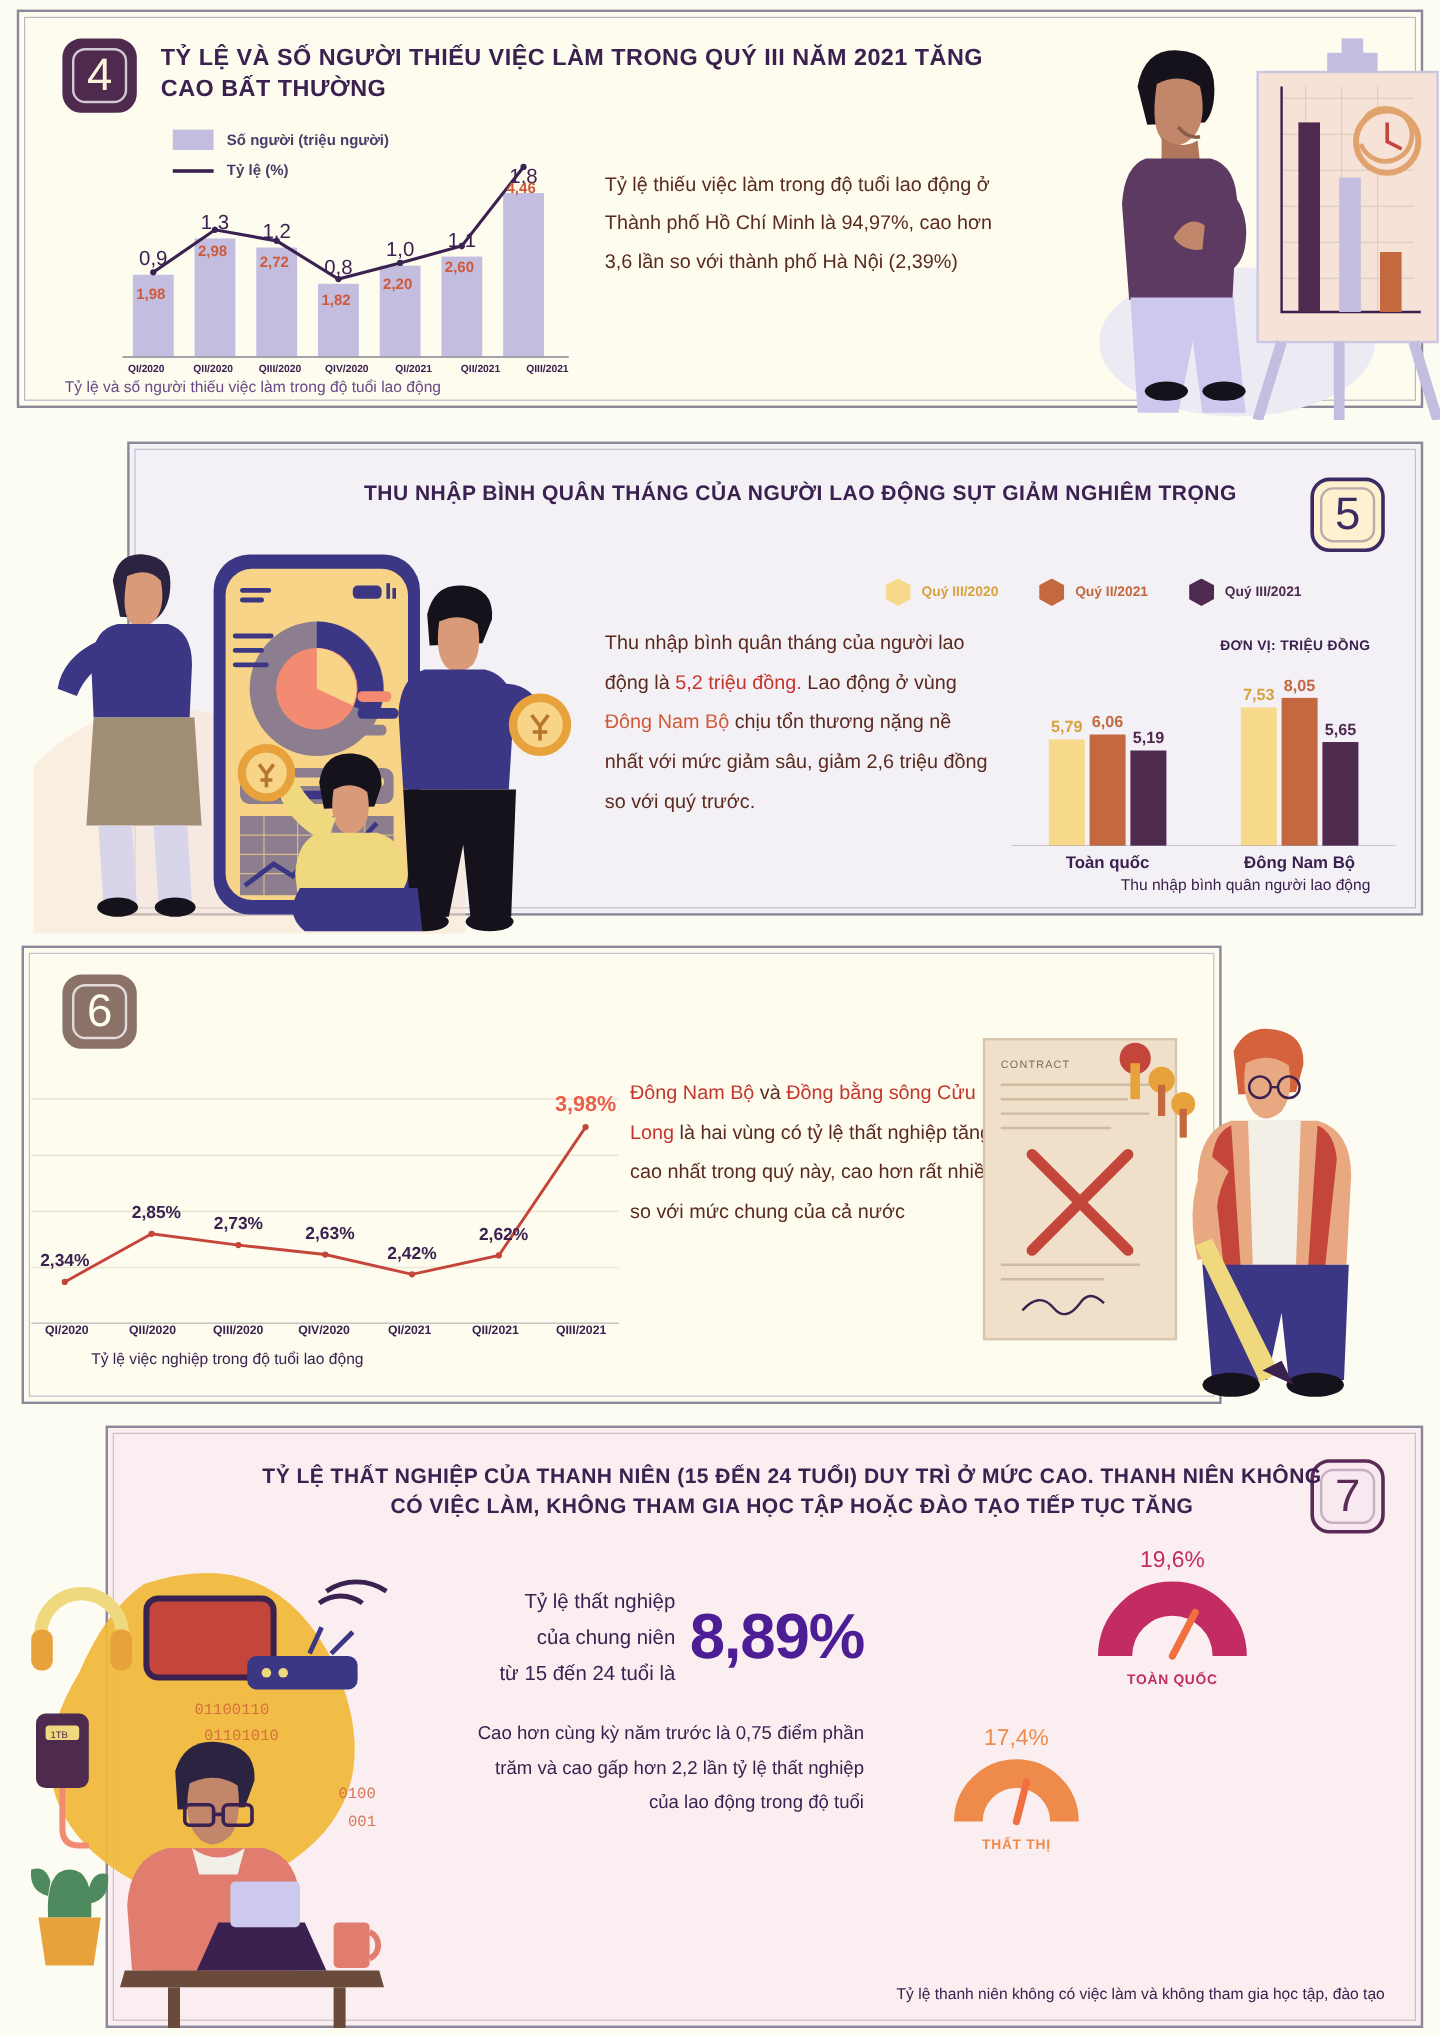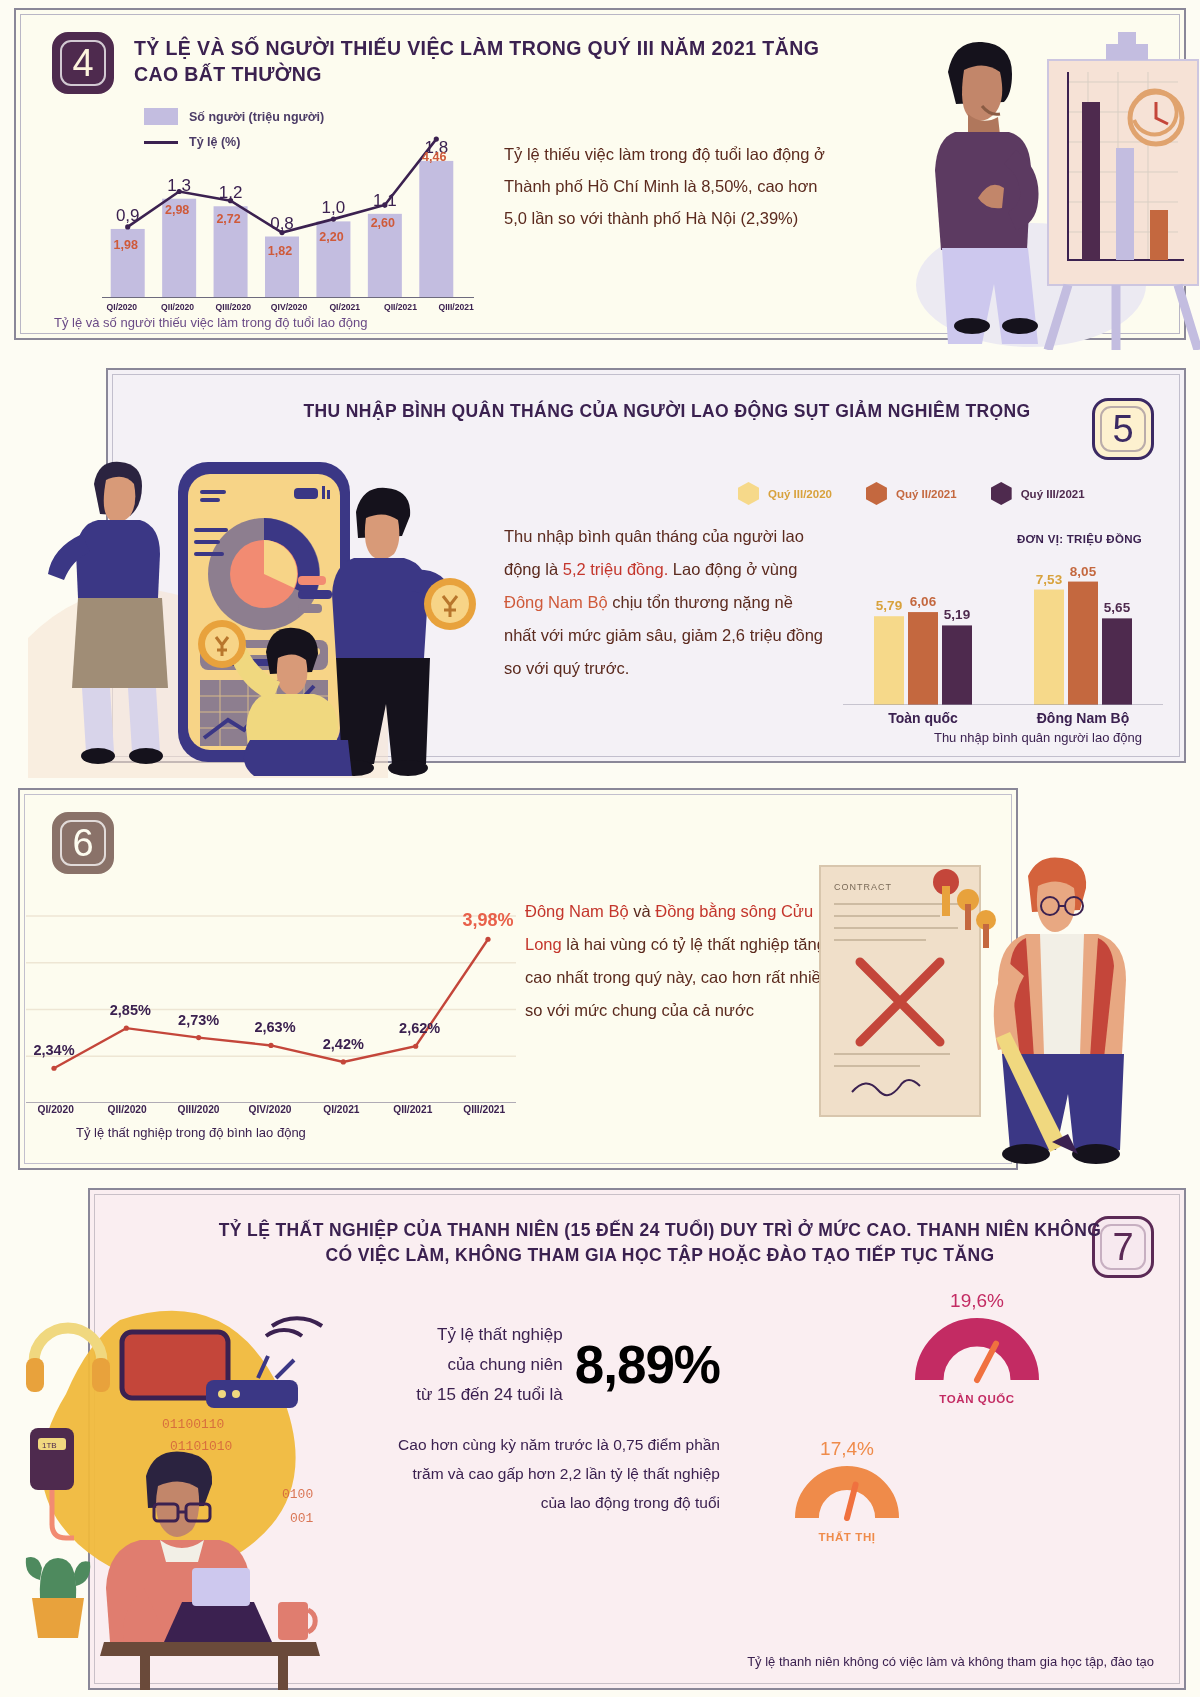--- a/index.html
+++ b/index.html
@@ -91,21 +91,21 @@
   .s6-caption { position:absolute; left:56px; top:335px; font-size:13px; color:#3b2150;}
   .s6-body { position:absolute; left:505px; top:105px; width:320px; font-size:16.5px; line-height:2.0; color:#5b2a1e; }
 
   
   #sec7 { left: 88px; top: 1188px; width: 1098px; height: 502px; background: #faeef1; }
   #sec7-inner { position:absolute; left:4px; top:4px; right:4px; bottom:4px; border:1px solid #c9c0c8; }
 
   .s7-left { position:absolute; left:300px; top:130px; width:330px; text-align:right; }
   .s7-stat-row { display:flex; align-items:center; justify-content:flex-end; gap:12px;}
   .s7-stat-lines { font-size:17px; line-height:1.75; color:#3b2150; text-align:right; }
-  .s7-bignum { font-size:53px; font-weight:bold; color:#000000; letter-spacing:-1px; line-height:1;}
+  .s7-bignum { font-size:53px; font-weight:bold; color:#4c1d95; letter-spacing:-1px; line-height:1;}
   .s7-sub { margin-top:22px; font-size:15.5px; line-height:1.85; color:#3b2150; text-align:right;}
 
   .gauges { position:absolute; left:700px; top:100px; width:380px; height:330px; }
   .gauge-wrap { position:absolute; text-align:center; }
   .gauge-val { font-size:19px; font-weight:normal; margin-bottom:2px; }
   .gauge-lbl { font-size:11.5px; font-weight:bold; letter-spacing:.6px; margin-top:3px;}
   .s7-caption { position:absolute; right:30px; bottom:14px; text-align:right; font-size:13px; line-height:1.75; color:#3b2150; }
 
   
   .illus { position:absolute; pointer-events:none; }
@@ -171,21 +171,21 @@
     <div class="s4-xlabels" id="s4x">
         <div>QI/2020</div>
         <div>QII/2020</div>
         <div>QIII/2020</div>
         <div>QIV/2020</div>
         <div>QI/2021</div>
         <div>QII/2021</div>
         <div>QIII/2021</div>
       </div>
     <div class="s4-caption">Tỷ lệ và số người thiếu việc làm trong độ tuổi lao động</div>
-    <div class="s4-body">Tỷ lệ thiếu việc làm trong độ tuổi lao động ở Thành phố Hồ Chí Minh là 8,50%, cao hơn 5,0 lần so với thành phố Hà Nội (2,39%)</div>
+    <div class="s4-body">Tỷ lệ thiếu việc làm trong độ tuổi lao động ở Thành phố Hồ Chí Minh là 94,97%, cao hơn 3,6 lần so với thành phố Hà Nội (2,39%)</div>
 
     <svg class="illus" style="left:800px; top:0px;" width="390" height="340" viewBox="0 0 390 340">
       <ellipse cx="215" cy="275" rx="115" ry="62" fill="#eceaf2"></ellipse>
 
       <rect x="232" y="50" width="150" height="225" fill="#f6e2d6" stroke="#cdc6e0" stroke-width="2"></rect>
       <g stroke="#d9cfc4" stroke-width="1">
         <path d="M252 72 H362 M252 102 H362 M252 132 H362 M252 162 H362 M252 192 H362 M252 222 H362"></path>
         <path d="M272 62 V250 M302 62 V250 M332 62 V250"></path>
       </g>
       <path d="M252 62 V250 H368" stroke="#3b2150" stroke-width="2" fill="none"></path>
@@ -363,21 +363,21 @@
       </svg>
     <div class="s6-xlabels" id="s6x">
         <div>QI/2020</div>
         <div>QII/2020</div>
         <div>QIII/2020</div>
         <div>QIV/2020</div>
         <div>QI/2021</div>
         <div>QII/2021</div>
         <div>QIII/2021</div>
       </div>
-    <div class="s6-caption">Tỷ lệ thất nghiệp trong độ bình lao động</div>
+    <div class="s6-caption">Tỷ lệ việc nghiệp trong độ tuổi lao động</div>
     <div class="s6-body" id="s6body"><span class="hl-red">Đông Nam Bộ</span><span> và </span><span class="hl-red">Đồng bằng sông Cửu Long</span><span> là hai vùng có tỷ lệ thất nghiệp tăng cao nhất trong quý này, cao hơn rất nhiều so với mức chung của cả nước</span></div>
   </div>
 
   <svg class="illus" style="left:800px; top:842px; z-index:5;" width="330" height="330" viewBox="0 0 330 330">
     <rect x="20" y="24" width="160" height="250" fill="#f0dfc9" stroke="#d8c6ad" stroke-width="2"></rect>
     <text x="34" y="48" font-family="Liberation Sans, sans-serif" font-size="9" fill="#7a6a58" letter-spacing="1">CONTRACT</text>
     <g stroke="#cdbba2" stroke-width="2">
       <path d="M34 62 H160 M34 74 H140 M34 86 H158 M34 98 H126"></path>
       <path d="M34 212 H150 M34 224 H120"></path>
     </g>

